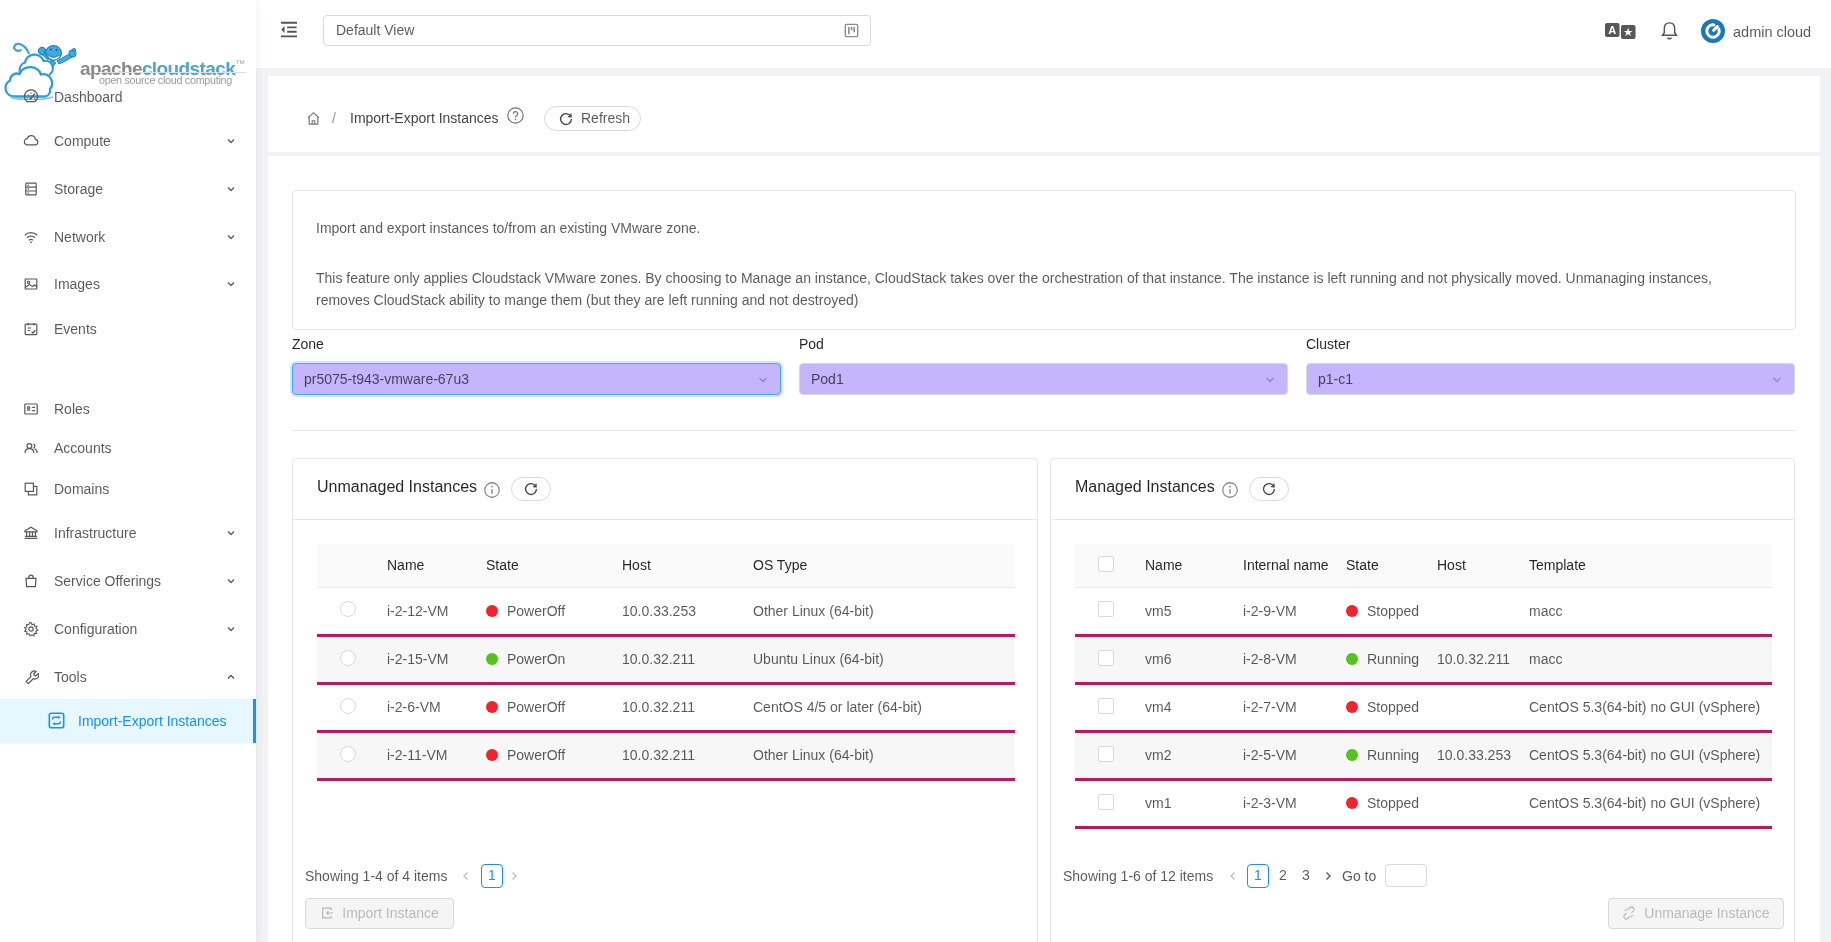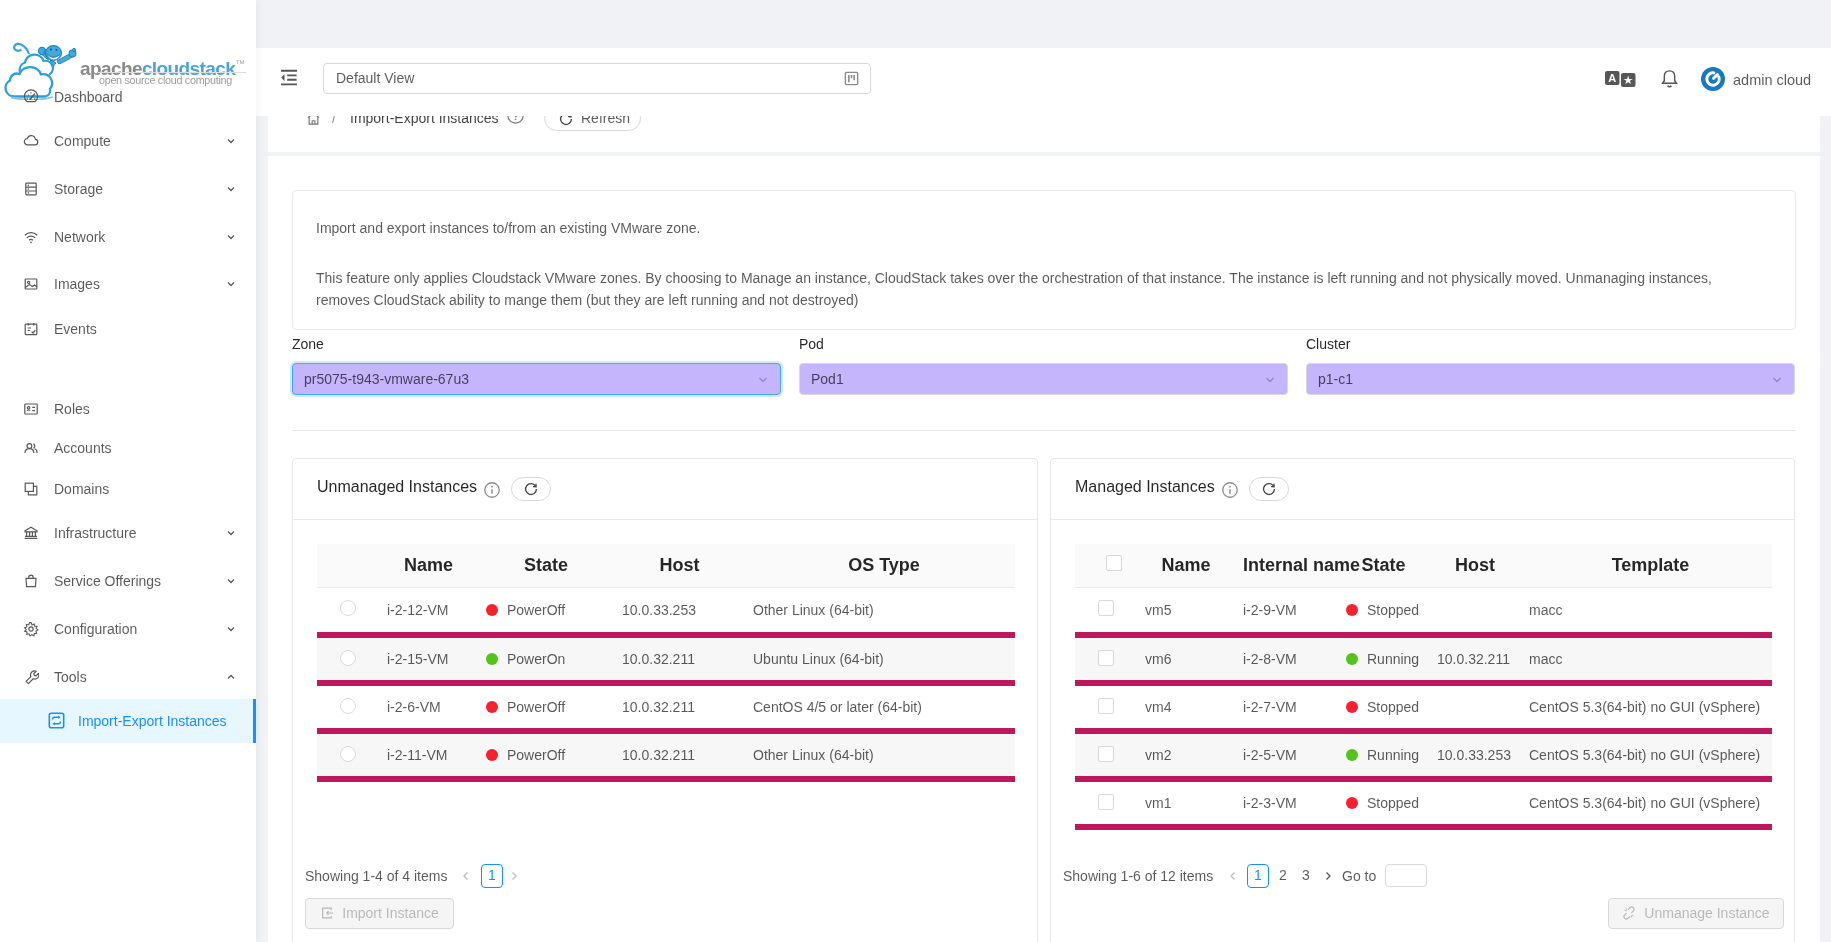--- a/index.html
+++ b/index.html
@@ -1,43 +1,43 @@
 <!DOCTYPE html>
 <html><head>
 <meta charset="utf-8">
 <style>
 * { margin:0; padding:0; box-sizing:border-box; }
 html,body { width:1831px; height:942px; overflow:hidden; background:#f0f2f5;
   font-family:"Liberation Sans", sans-serif; font-size:14px; color:rgba(0,0,0,0.65); }
 .abs { position:absolute; }
 #sidebar { position:absolute; left:0; top:0; width:256px; height:942px; background:#fff;
   box-shadow:2px 0 8px rgba(29,35,41,0.05); z-index:5; }
-#header { position:absolute; left:256px; top:0; width:1575px; height:68px; background:#fff; z-index:4;margin-top:48px; }
+#header { position:absolute; left:256px; top:0; width:1575px; height:68px; background:#fff; z-index:4; }
 #bccard { position:absolute; left:268px; top:76px; width:1552px; height:76px; background:#fff; }
 #main { position:absolute; left:268px; top:156px; width:1552px; height:786px; background:#fff; }
 .mi { position:absolute; left:0; width:256px; height:40px; }
 .mi .ic { position:absolute; left:23px; top:12px; width:16px; height:16px; }
 .mi .tx { position:absolute; left:54px; top:0; line-height:40px; color:rgba(0,0,0,0.65); }
 .mi .ar { position:absolute; left:226px; top:15px; width:10px; height:10px; }
 .sel-item { position:absolute; left:0; top:699px; width:256px; height:44px; background:#e6f7ff; }
 .sel-item .bar { position:absolute; right:0; top:0; width:3px; height:44px; background:#1890ff; }
 .sel-item .ic { position:absolute; left:48px; top:13px; width:17px; height:17px; }
 .sel-item .tx { position:absolute; left:78px; top:0; line-height:44px; color:#1890ff; }
 .panel { position:absolute; top:302px; width:746px; height:500px; background:#fff;
   border:1px solid #e8e8e8; border-radius:4px; }
 .phead { position:absolute; left:0; top:0; right:0; height:61px; border-bottom:1px solid #e8e8e8; }
 .ptitle { position:absolute; left:24px; top:19px; font-size:16px; font-weight:400; color:rgba(0,0,0,0.85); }
 .pill { position:absolute; top:18px; width:40px; height:24px; border:1px solid #d9d9d9; border-radius:12px;
   background:#fff; }
 .pill svg { position:absolute; left:12px; top:4px; }
 .iinfo { position:absolute; top:23px; width:16px; height:16px; }
 table.tbl { border-collapse:collapse; table-layout:fixed; position:absolute; left:24px; top:85px; }
-table.tbl th { height:43px; background:#fafafa; border-bottom:1px solid #ebebeb; text-align:center;
-  padding:0 0 0 16px; font-weight:700; color:rgba(0,0,0,0.85); font-size:18px; white-space:nowrap; }
-table.tbl td { height:48px; border-bottom:6px solid #be185d; padding:0 0 0 16px; color:rgba(0,0,0,0.65); }
+table.tbl th { height:43px; background:#fafafa; border-bottom:1px solid #ebebeb; text-align:left;
+  padding:0 0 0 16px; font-weight:400; color:rgba(0,0,0,0.85); font-size:14px; white-space:nowrap; }
+table.tbl td { height:48px; border-bottom:3px solid #be185d; padding:0 0 0 16px; color:rgba(0,0,0,0.65); }
 table.tbl tr.stripe td { background:#f7f7f7; }
 .dot { display:inline-block; width:12px; height:12px; border-radius:50%; vertical-align:-1px; margin-right:9px; }
 .radio { display:inline-block; width:16px; height:16px; border:1px solid #d9d9d9; border-radius:50%; background:#fff; }
 .cbox { display:inline-block; width:16px; height:16px; border:1px solid #d9d9d9; border-radius:2px; background:#fff; }
 .pgrow { position:absolute; left:0; top:405px; height:24px; line-height:24px; white-space:nowrap; width:100%; }
 .pgrow > span { position:absolute; top:0; height:24px; }
 .pgtext { left:12px; }
 .pgbox { display:inline-block; width:22px; height:22px; line-height:20px; text-align:center;
   border:1px solid #1890ff; border-radius:4px; color:#1890ff; background:#fff; vertical-align:middle; }
 .pgnum { display:inline-block; width:22px; height:22px; line-height:22px; text-align:center; vertical-align:middle; }

